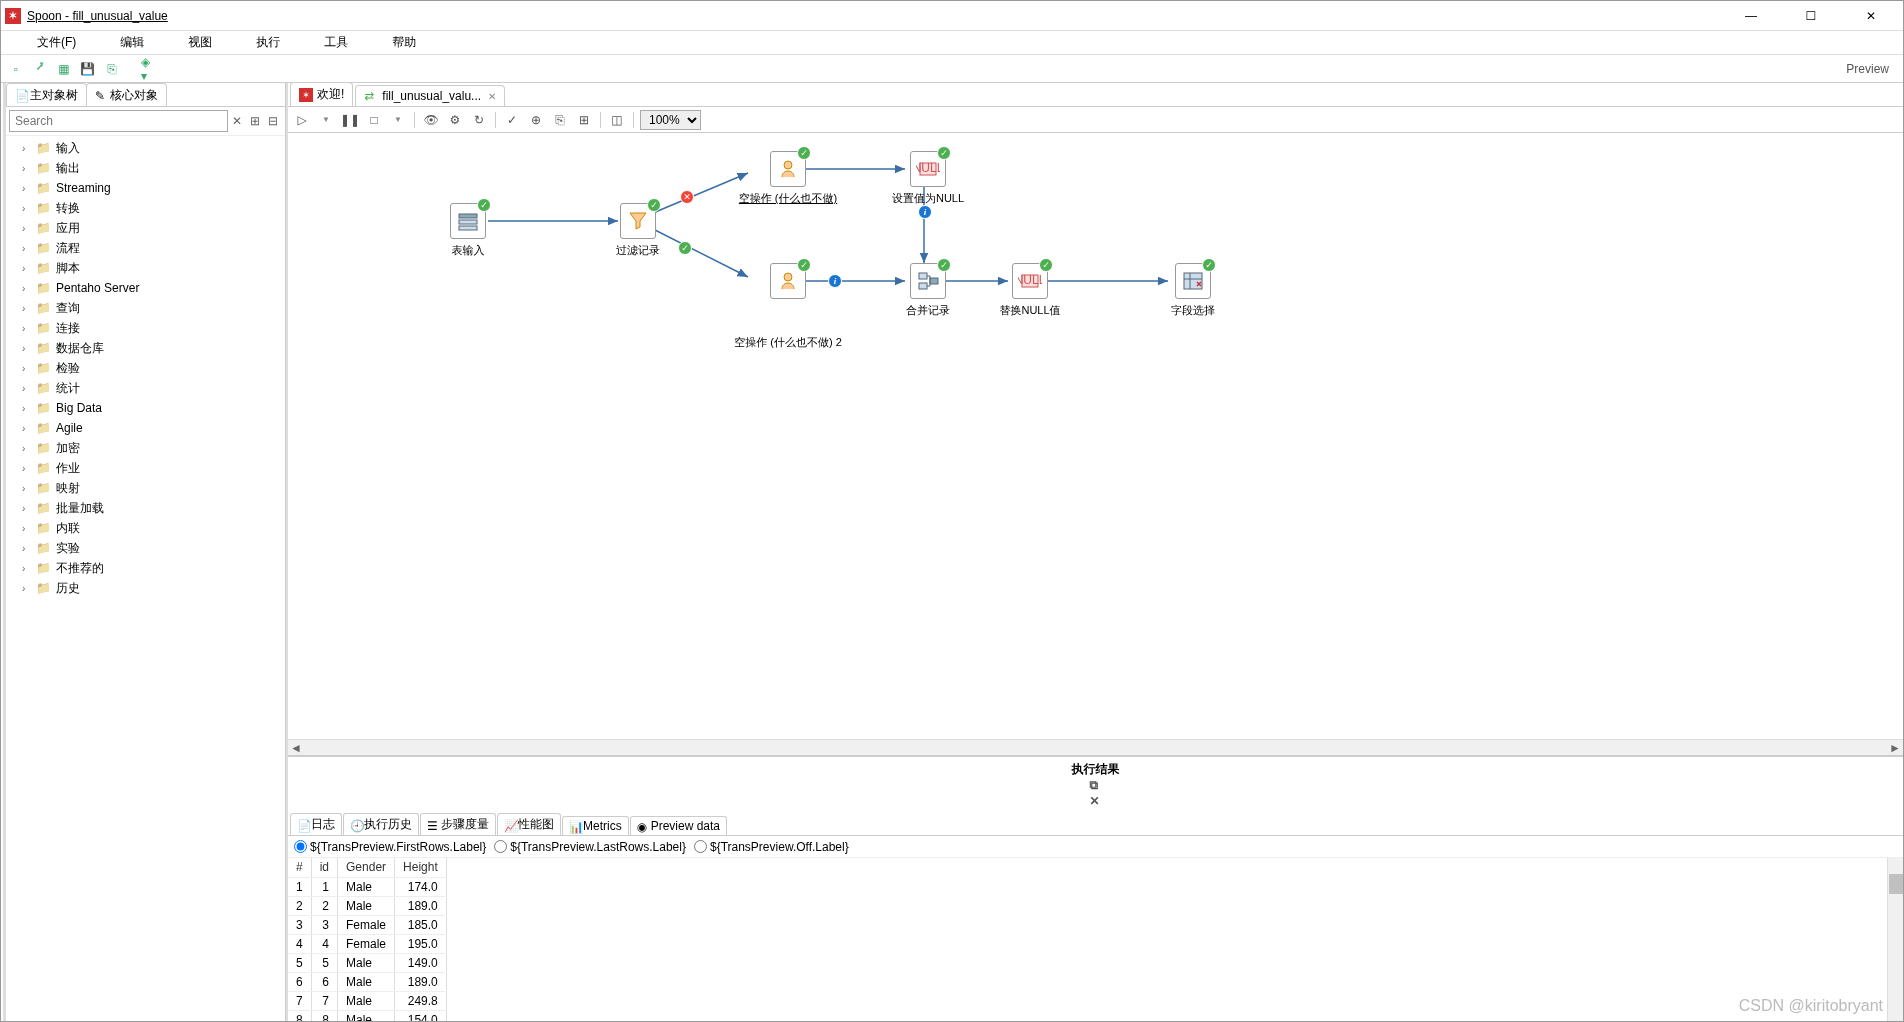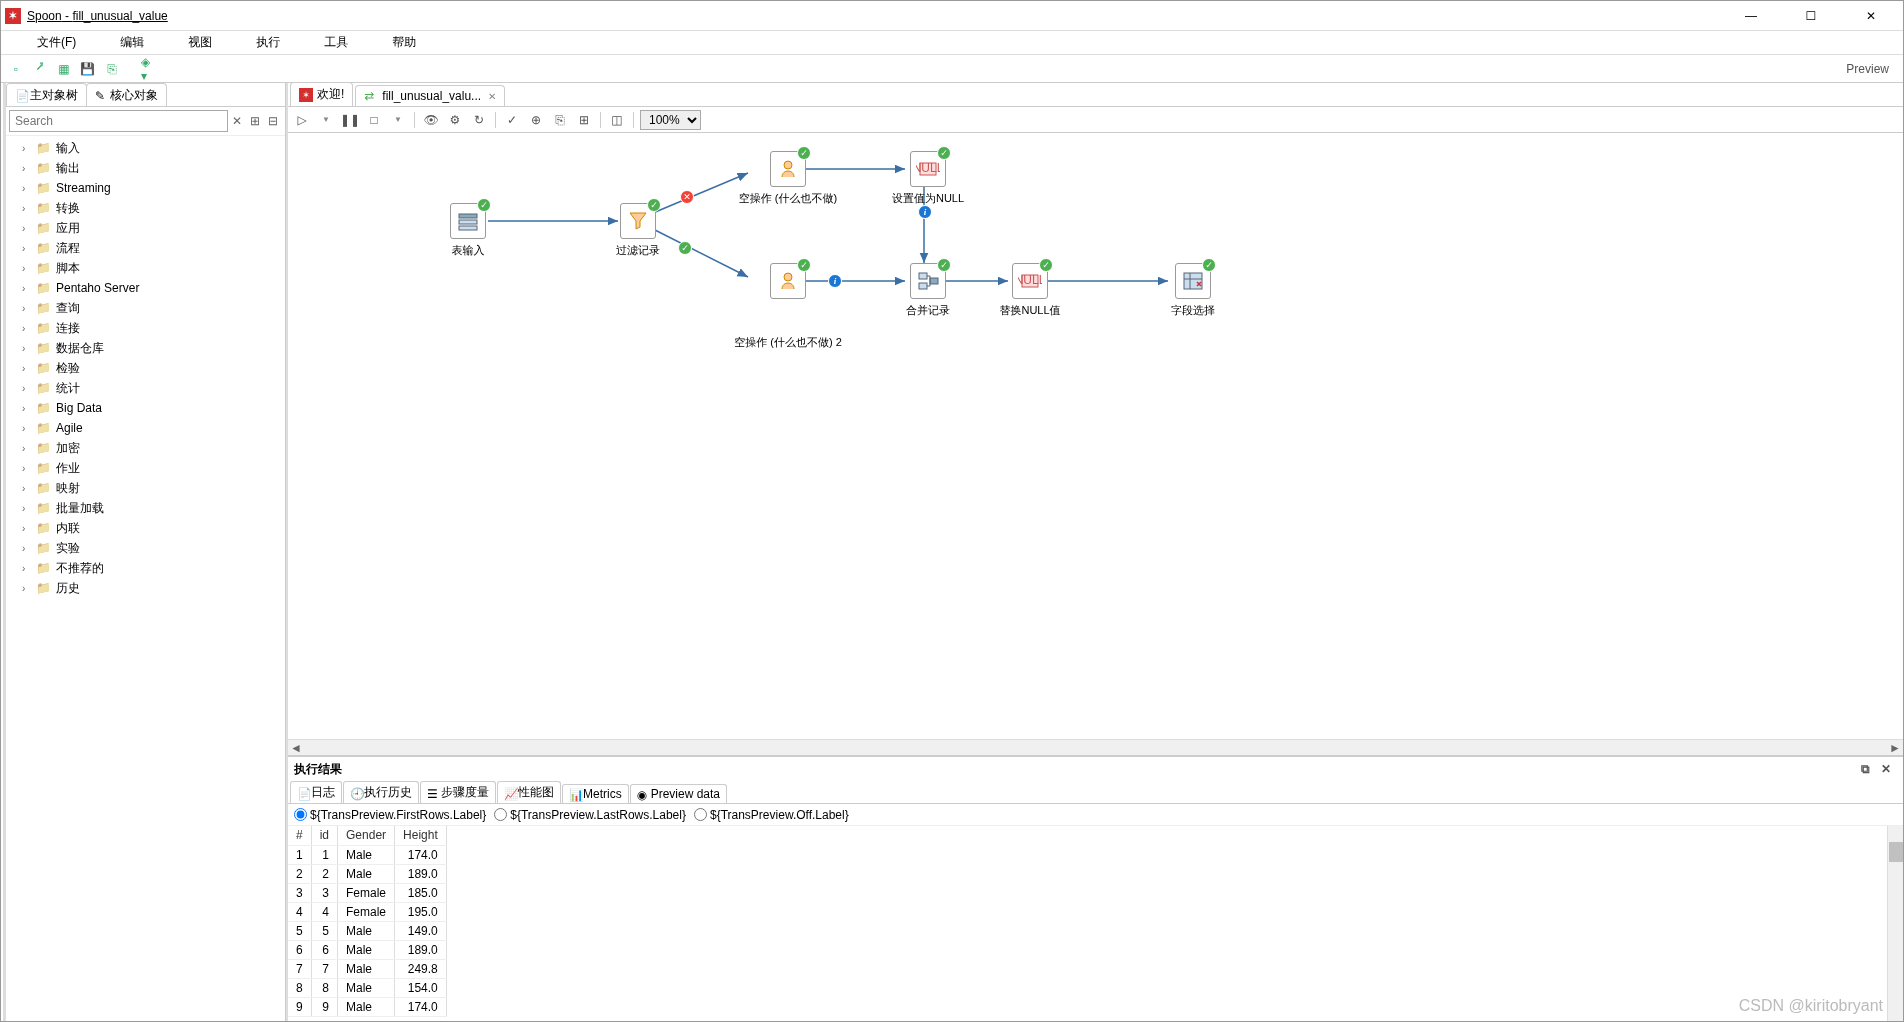--- a/index.html
+++ b/index.html
@@ -45,21 +45,21 @@
 .node .node-icon svg { width: 24px; height: 24px; }
 .node .badge { position: absolute; top: -6px; right: -6px; width: 14px; height: 14px; border-radius: 50%; background: #4caf50; border: 1px solid #fff; display: flex; align-items: center; justify-content: center; }
 .node .badge::after { content: "✓"; color: #fff; font-size: 9px; }
 .node .nlabel { margin-top: 4px; font-size: 11px; white-space: nowrap; text-align: center; }
 .hop-badge { position: absolute; width: 14px; height: 14px; border-radius: 50%; display: flex; align-items: center; justify-content: center; border: 1px solid #fff; }
 .hop-badge.ok { background: #4caf50; } .hop-badge.ok::after { content:"✓"; color:#fff; font-size:9px;}
 .hop-badge.err { background: #f44336; } .hop-badge.err::after { content:"✕"; color:#fff; font-size:9px;}
 .hop-badge.info { background: #1976d2; } .hop-badge.info::after { content:"i"; color:#fff; font-size:9px; font-style:italic; font-family:serif; font-weight:bold;}
 svg.hops { position: absolute; top: 0; left: 0; width: 100%; height: 100%; pointer-events: none; }
 .results { border-top: 2px solid #ccc; display: flex; flex-direction: column; height: 268px; }
-.results-head { display: flex; align-items: center; padding: 4px 6px; font-weight: bold; font-size: 13px; }
+.results-head { display: flex; align-items: center; padding: 4px 6px; font-weight: bold; font-size: 13px; flex-direction: column; }
 .results-head .spacer { flex: 1; }
 .results-head .r-btn { width: 16px; height: 16px; cursor: pointer; color: #555; margin-left: 4px;}
 .results-tabs { display: flex; border-bottom: 1px solid #ccc; padding-left: 2px; height: 22px; align-items:flex-end;}
 .rtab { padding: 2px 6px; border: 1px solid #ccc; border-bottom: none; border-top-left-radius: 3px; border-top-right-radius: 3px; background: #fff; margin-right: 1px; font-size: 11px; display: flex; align-items: center; gap: 2px; cursor: pointer; }
 .rtab.active { background: #fff; border-bottom-color: #fff; }
 .rtab .ricon { width: 12px; height: 12px; }
 .radio-row { display: flex; align-items: center; padding: 3px 6px; gap: 8px; border-bottom: 1px solid #eee; height:22px;}
 .radio-row label { display: flex; align-items: center; gap: 3px; font-size: 11px; cursor:pointer;}
 .data-table-wrap { flex: 1; overflow: auto; position: relative; }
 .data-table { width: auto; border-collapse: collapse; }
@@ -313,21 +313,21 @@
       </div>
       <div class="node" style="top:70px;left:300px;">
         <div class="node-icon">
             <span class="badge"></span>
             <svg viewBox="0 0 24 24">
               <path d="M4 4h16l-6 8v6l-4 2v-8z" fill="#fc9" stroke="#c80"></path>
             </svg>
           </div>
         <div class="nlabel">过滤记录</div>
       </div>
-      <div class="node" style="top:18px;left:430px;width:140px;">
+      <div class="node" style="top:18px;left:430px;width:140px;text-decoration:underline;">
         <div class="node-icon">
             <span class="badge"></span>
             <svg viewBox="0 0 24 24">
               <circle cx="12" cy="8" r="4" fill="#fc9" stroke="#c80"></circle>
               <path d="M6 20c0-4 3-6 6-6s6 2 6 6" fill="#fc9" stroke="#c80"></path>
             </svg>
           </div>
         <div class="nlabel">空操作 (什么也不做)</div>
       </div>
       <div class="node" style="top:18px;left:590px;">

